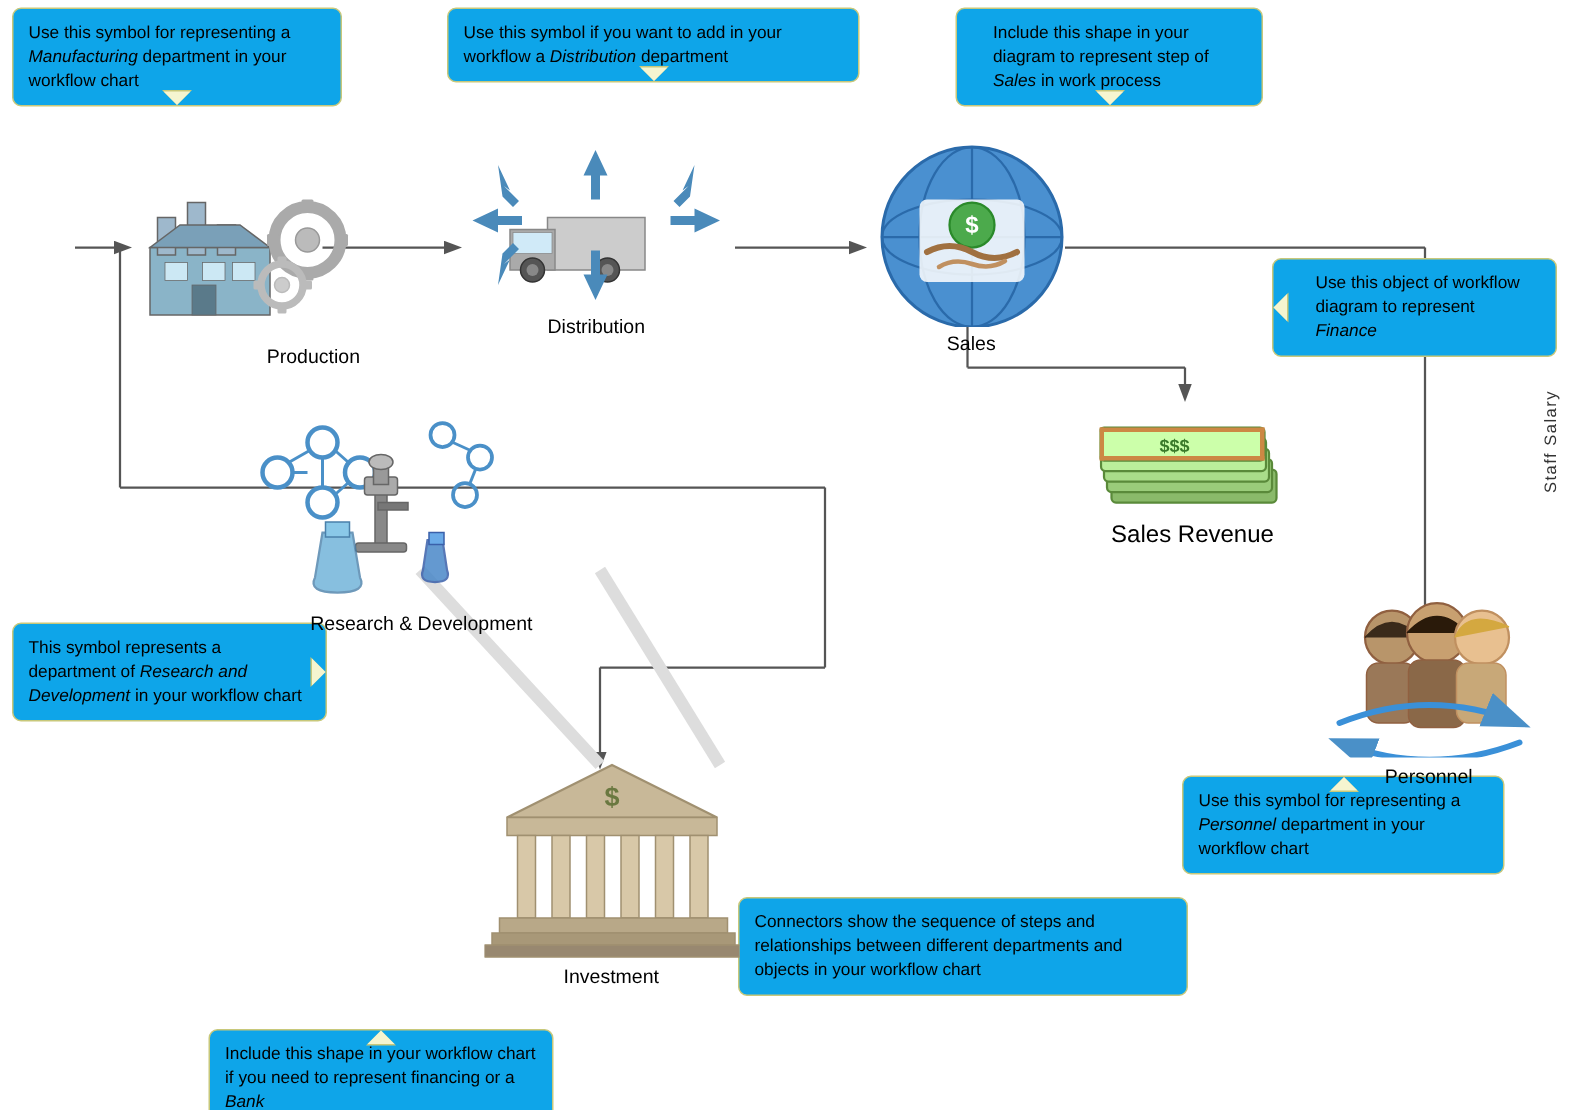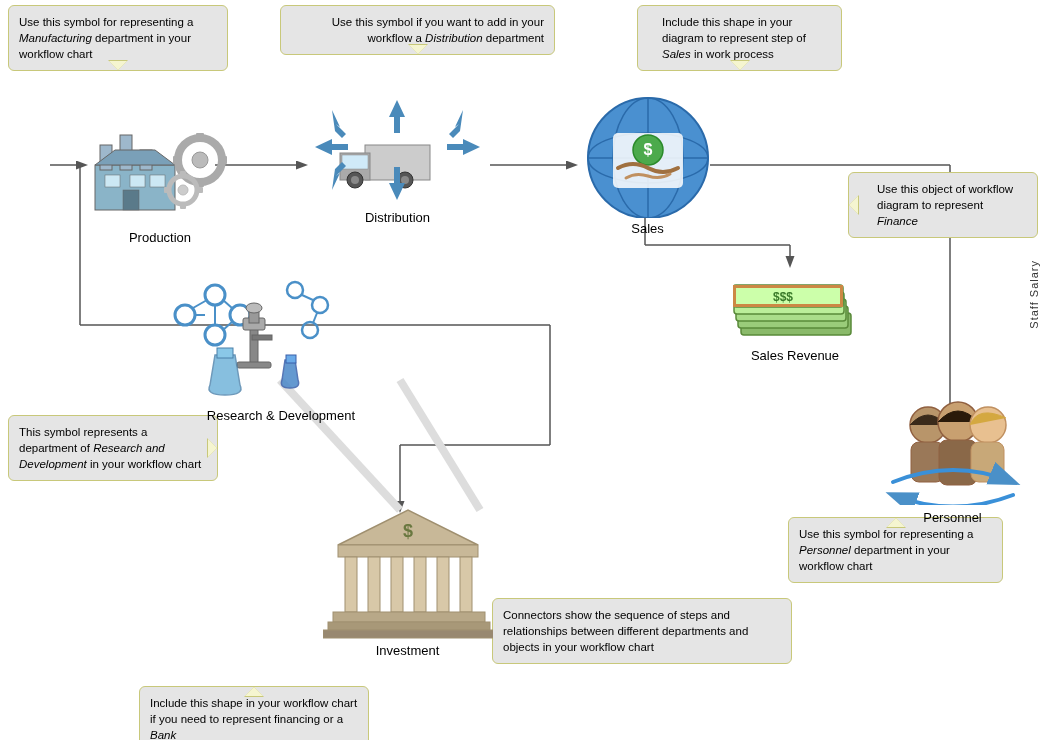--- a/index.html
+++ b/index.html
@@ -8,21 +8,21 @@
       height: 740px;
       background: #fff;
       font-family: Arial, sans-serif;
       font-size: 12px;
       position: relative;
       overflow: hidden;
     }
 
     .tooltip-box {
       position: absolute;
-      background: #e5e5e5;
+      background: #0ea5e9;
       border: 1px solid #c8c87a;
       border-radius: 6px;
       padding: 8px 10px;
       font-size: 11.5px;
       line-height: 1.4;
       max-width: 210px;
     }
 
     .tooltip-box em { font-style: italic; }
 
@@ -156,21 +156,21 @@
   <line x1="280" y1="380" x2="400" y2="510" stroke="#ddd" stroke-width="8"></line>
   <line x1="400" y1="380" x2="480" y2="510" stroke="#ddd" stroke-width="8"></line>
 
   <line x1="50" y1="165" x2="85" y2="165" stroke="#555" stroke-width="1.5" marker-end="url(#arrow)"></line>
 </svg>
 
 <div class="tooltip-box tail-bottom" style="left:8px; top:5px; max-width:220px;">
   Use this symbol for representing a <em>Manufacturing</em> department in your workflow chart
 </div>
 
-<div class="tooltip-box tail-bottom" style="left:280px; top:5px; max-width:275px;text-align:right;">
+<div class="tooltip-box tail-bottom" style="left:298px; top:5px; max-width:275px;">
   Use this symbol if you want to add in your workflow a <em>Distribution</em> department
 </div>
 
 <div class="tooltip-box tail-bottom" style="left:637px; top:5px; max-width:205px;padding-left:24px;">
   Include this shape in your diagram to represent step of <em>Sales</em> in work process
 </div>
 
 <div class="tooltip-box tail-left" style="right:10px; top:172px; max-width:190px;padding-left:28px;">
   Use this object of workflow diagram to represent <em>Finance</em>
 </div>
@@ -184,21 +184,21 @@
 </div>
 
 <div class="tooltip-box tail-top" style="right:45px; top:517px; max-width:215px;">
   Use this symbol for representing a <em>Personnel</em> department in your workflow chart
 </div>
 
 <div class="tooltip-box" style="left:492px; top:598px; max-width:300px;">
   Connectors show the sequence of steps and relationships between different departments and objects in your workflow chart
 </div>
 
-<div class="diagram-node" style="left:80px; top:95px; width:160px;">
+<div class="diagram-node" style="left:80px; top:95px; width:160px;text-align:right;">
   
   <svg width="150" height="130" viewBox="0 0 150 130">
 
     <rect x="10" y="70" width="80" height="45" fill="#8ab4c8" stroke="#666" stroke-width="1"></rect>
 
     <rect x="15" y="50" width="12" height="25" fill="#9eb8cc" stroke="#666" stroke-width="1"></rect>
     <rect x="35" y="40" width="12" height="35" fill="#9eb8cc" stroke="#666" stroke-width="1"></rect>
     <rect x="55" y="55" width="12" height="20" fill="#9eb8cc" stroke="#666" stroke-width="1"></rect>
 
     <polygon points="10,70 90,70 70,55 30,55" fill="#7aa0b8" stroke="#666" stroke-width="1"></polygon>
@@ -290,21 +290,21 @@
     <rect x="1" y="34" width="110" height="22" rx="3" fill="#bbee9a" stroke="#5a8a3a" stroke-width="1.5"></rect>
     <rect x="0" y="27" width="110" height="22" rx="3" fill="#ccffaa" stroke="#5a8a3a" stroke-width="1.5"></rect>
 
     <text x="40" y="43" font-size="12" fill="#3a7a2a" font-weight="bold">$$$</text>
 
     <rect x="0" y="27" width="3" height="22" fill="#cc8844"></rect>
     <rect x="107" y="27" width="3" height="22" fill="#cc8844"></rect>
     <rect x="0" y="27" width="110" height="3" fill="#cc8844"></rect>
     <rect x="0" y="46" width="110" height="3" fill="#cc8844"></rect>
   </svg>
-  <div style="font-size:13px; margin-top:2px;">Sales Revenue</div>
+  <div style="font-size:16px; margin-top:2px;">Sales Revenue</div>
 </div>
 
 <div class="diagram-node" style="left:155px; top:270px; width:200px;text-align:right;">
   
   <svg width="200" height="135" viewBox="0 0 200 135">
 
     <circle cx="30" cy="45" r="10" fill="none" stroke="#4a90c8" stroke-width="3"></circle>
     <circle cx="60" cy="25" r="10" fill="none" stroke="#4a90c8" stroke-width="3"></circle>
     <circle cx="85" cy="45" r="10" fill="none" stroke="#4a90c8" stroke-width="3"></circle>
     <circle cx="60" cy="65" r="10" fill="none" stroke="#4a90c8" stroke-width="3"></circle>

